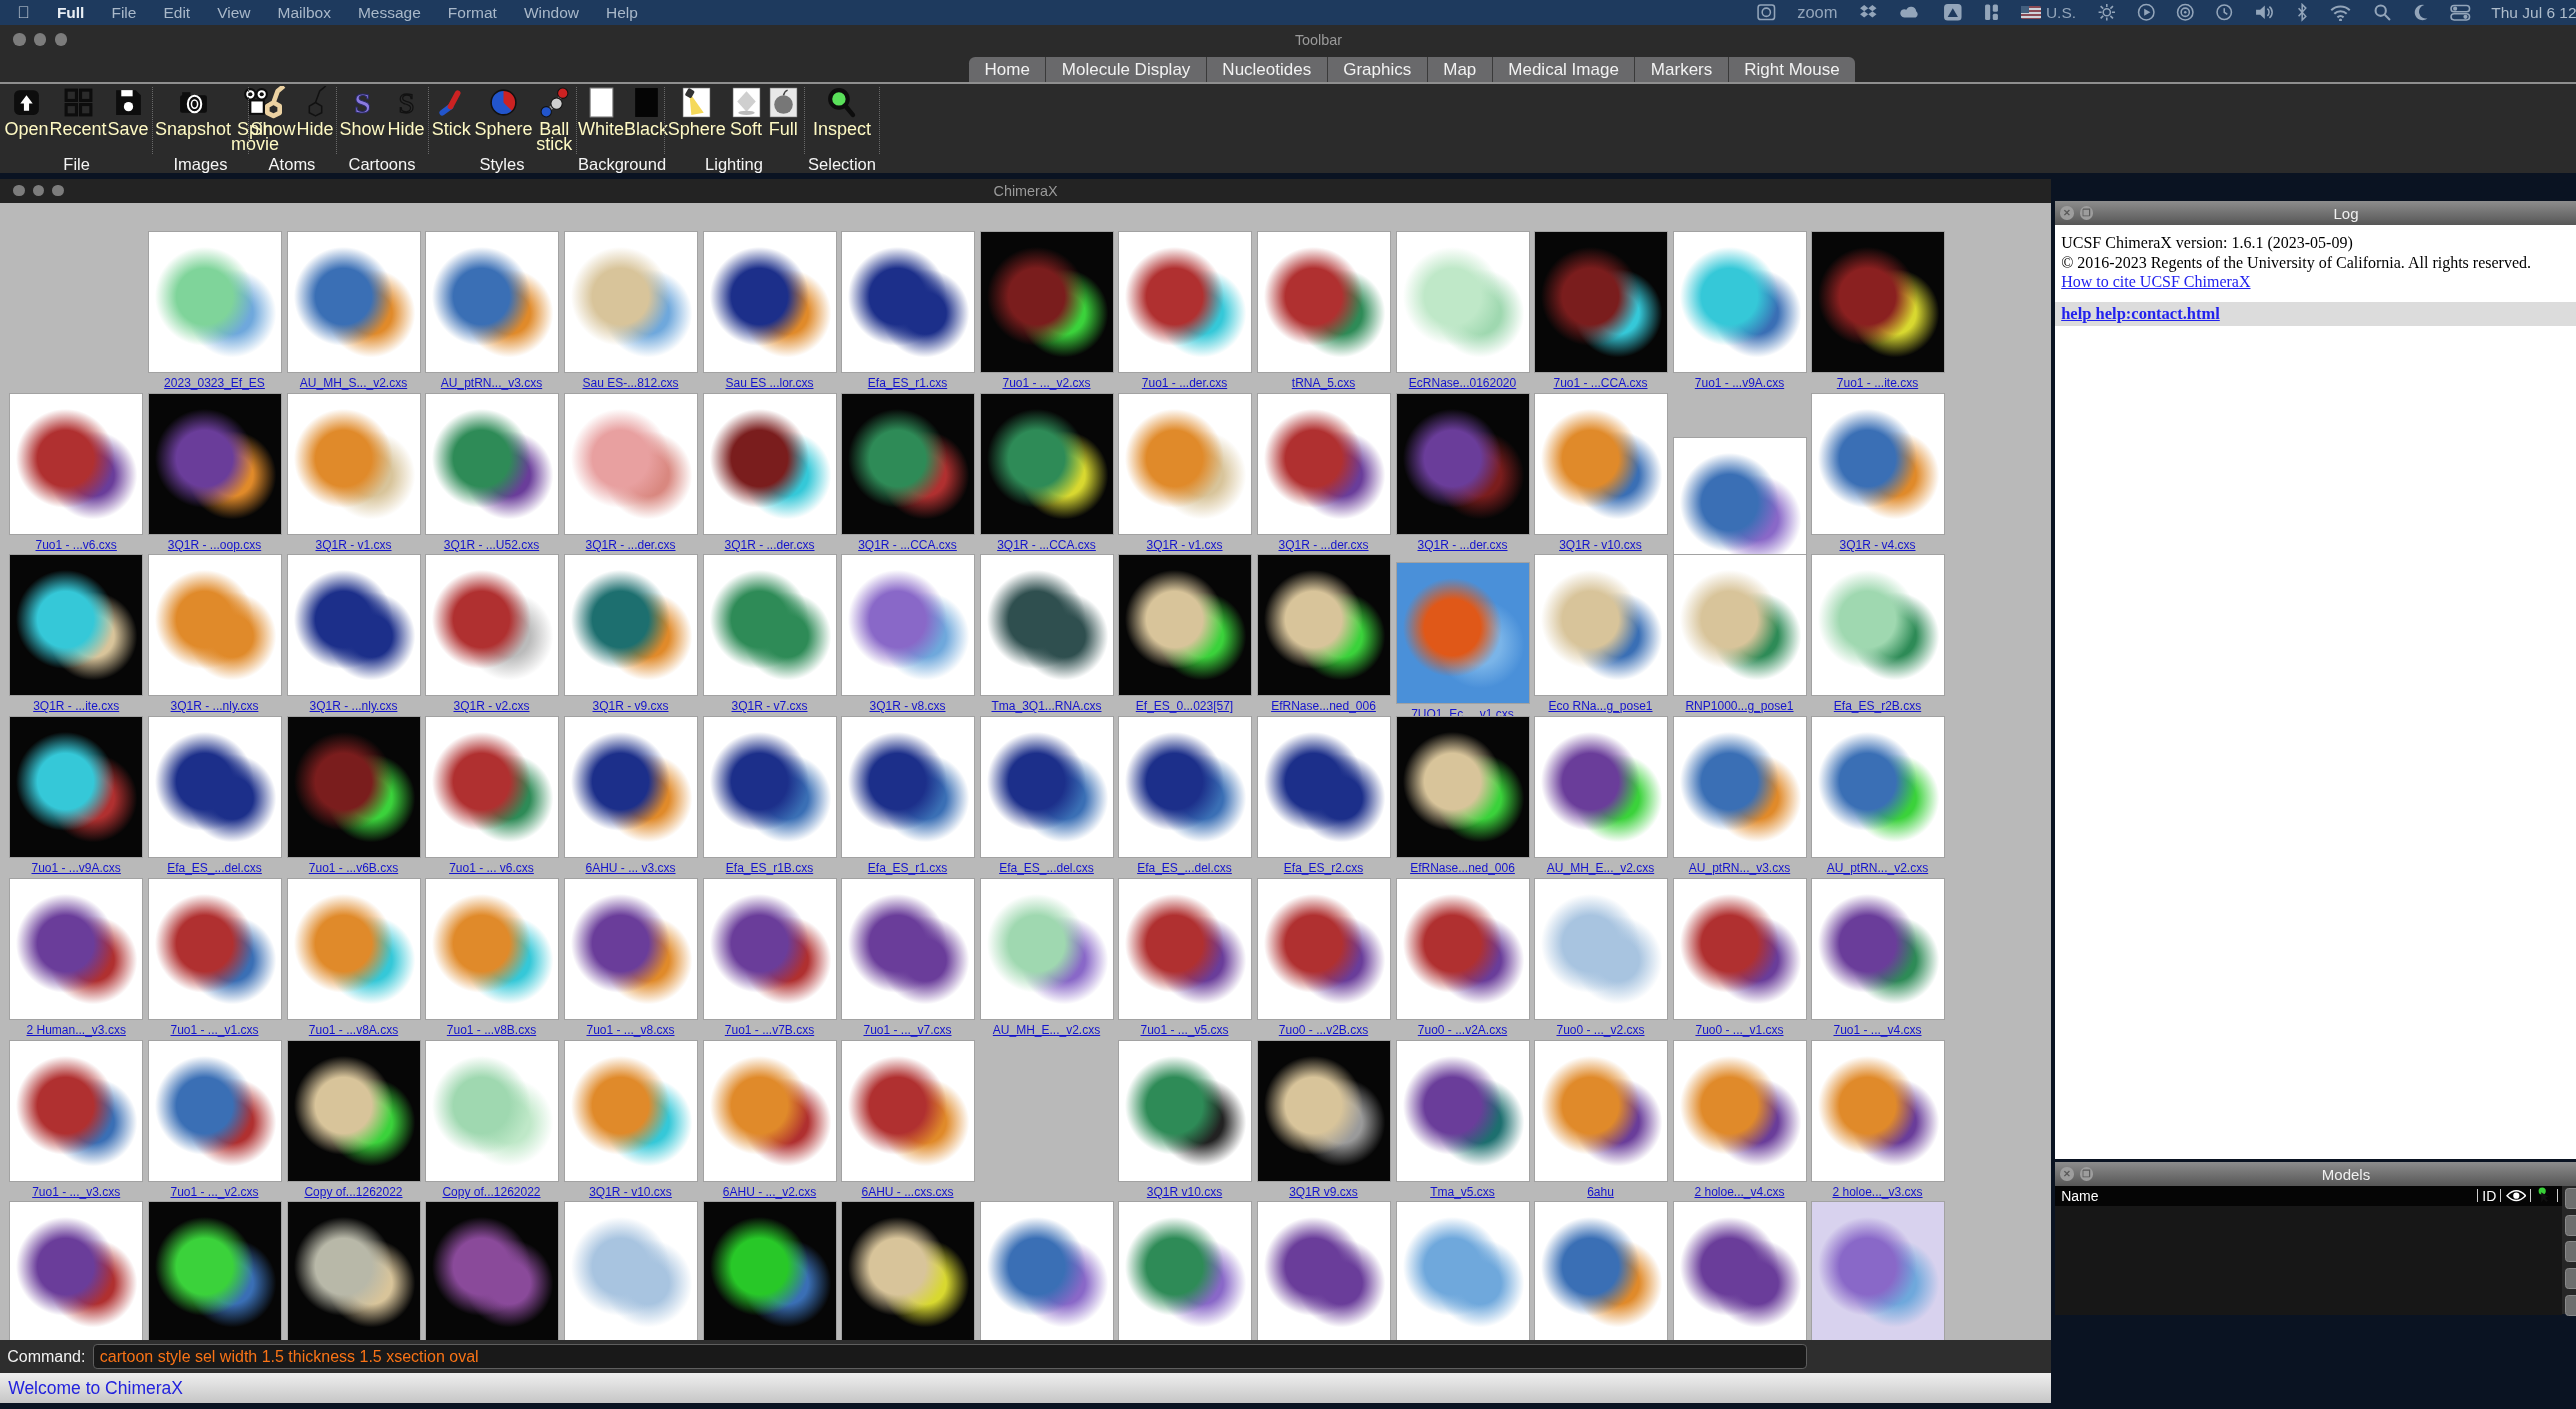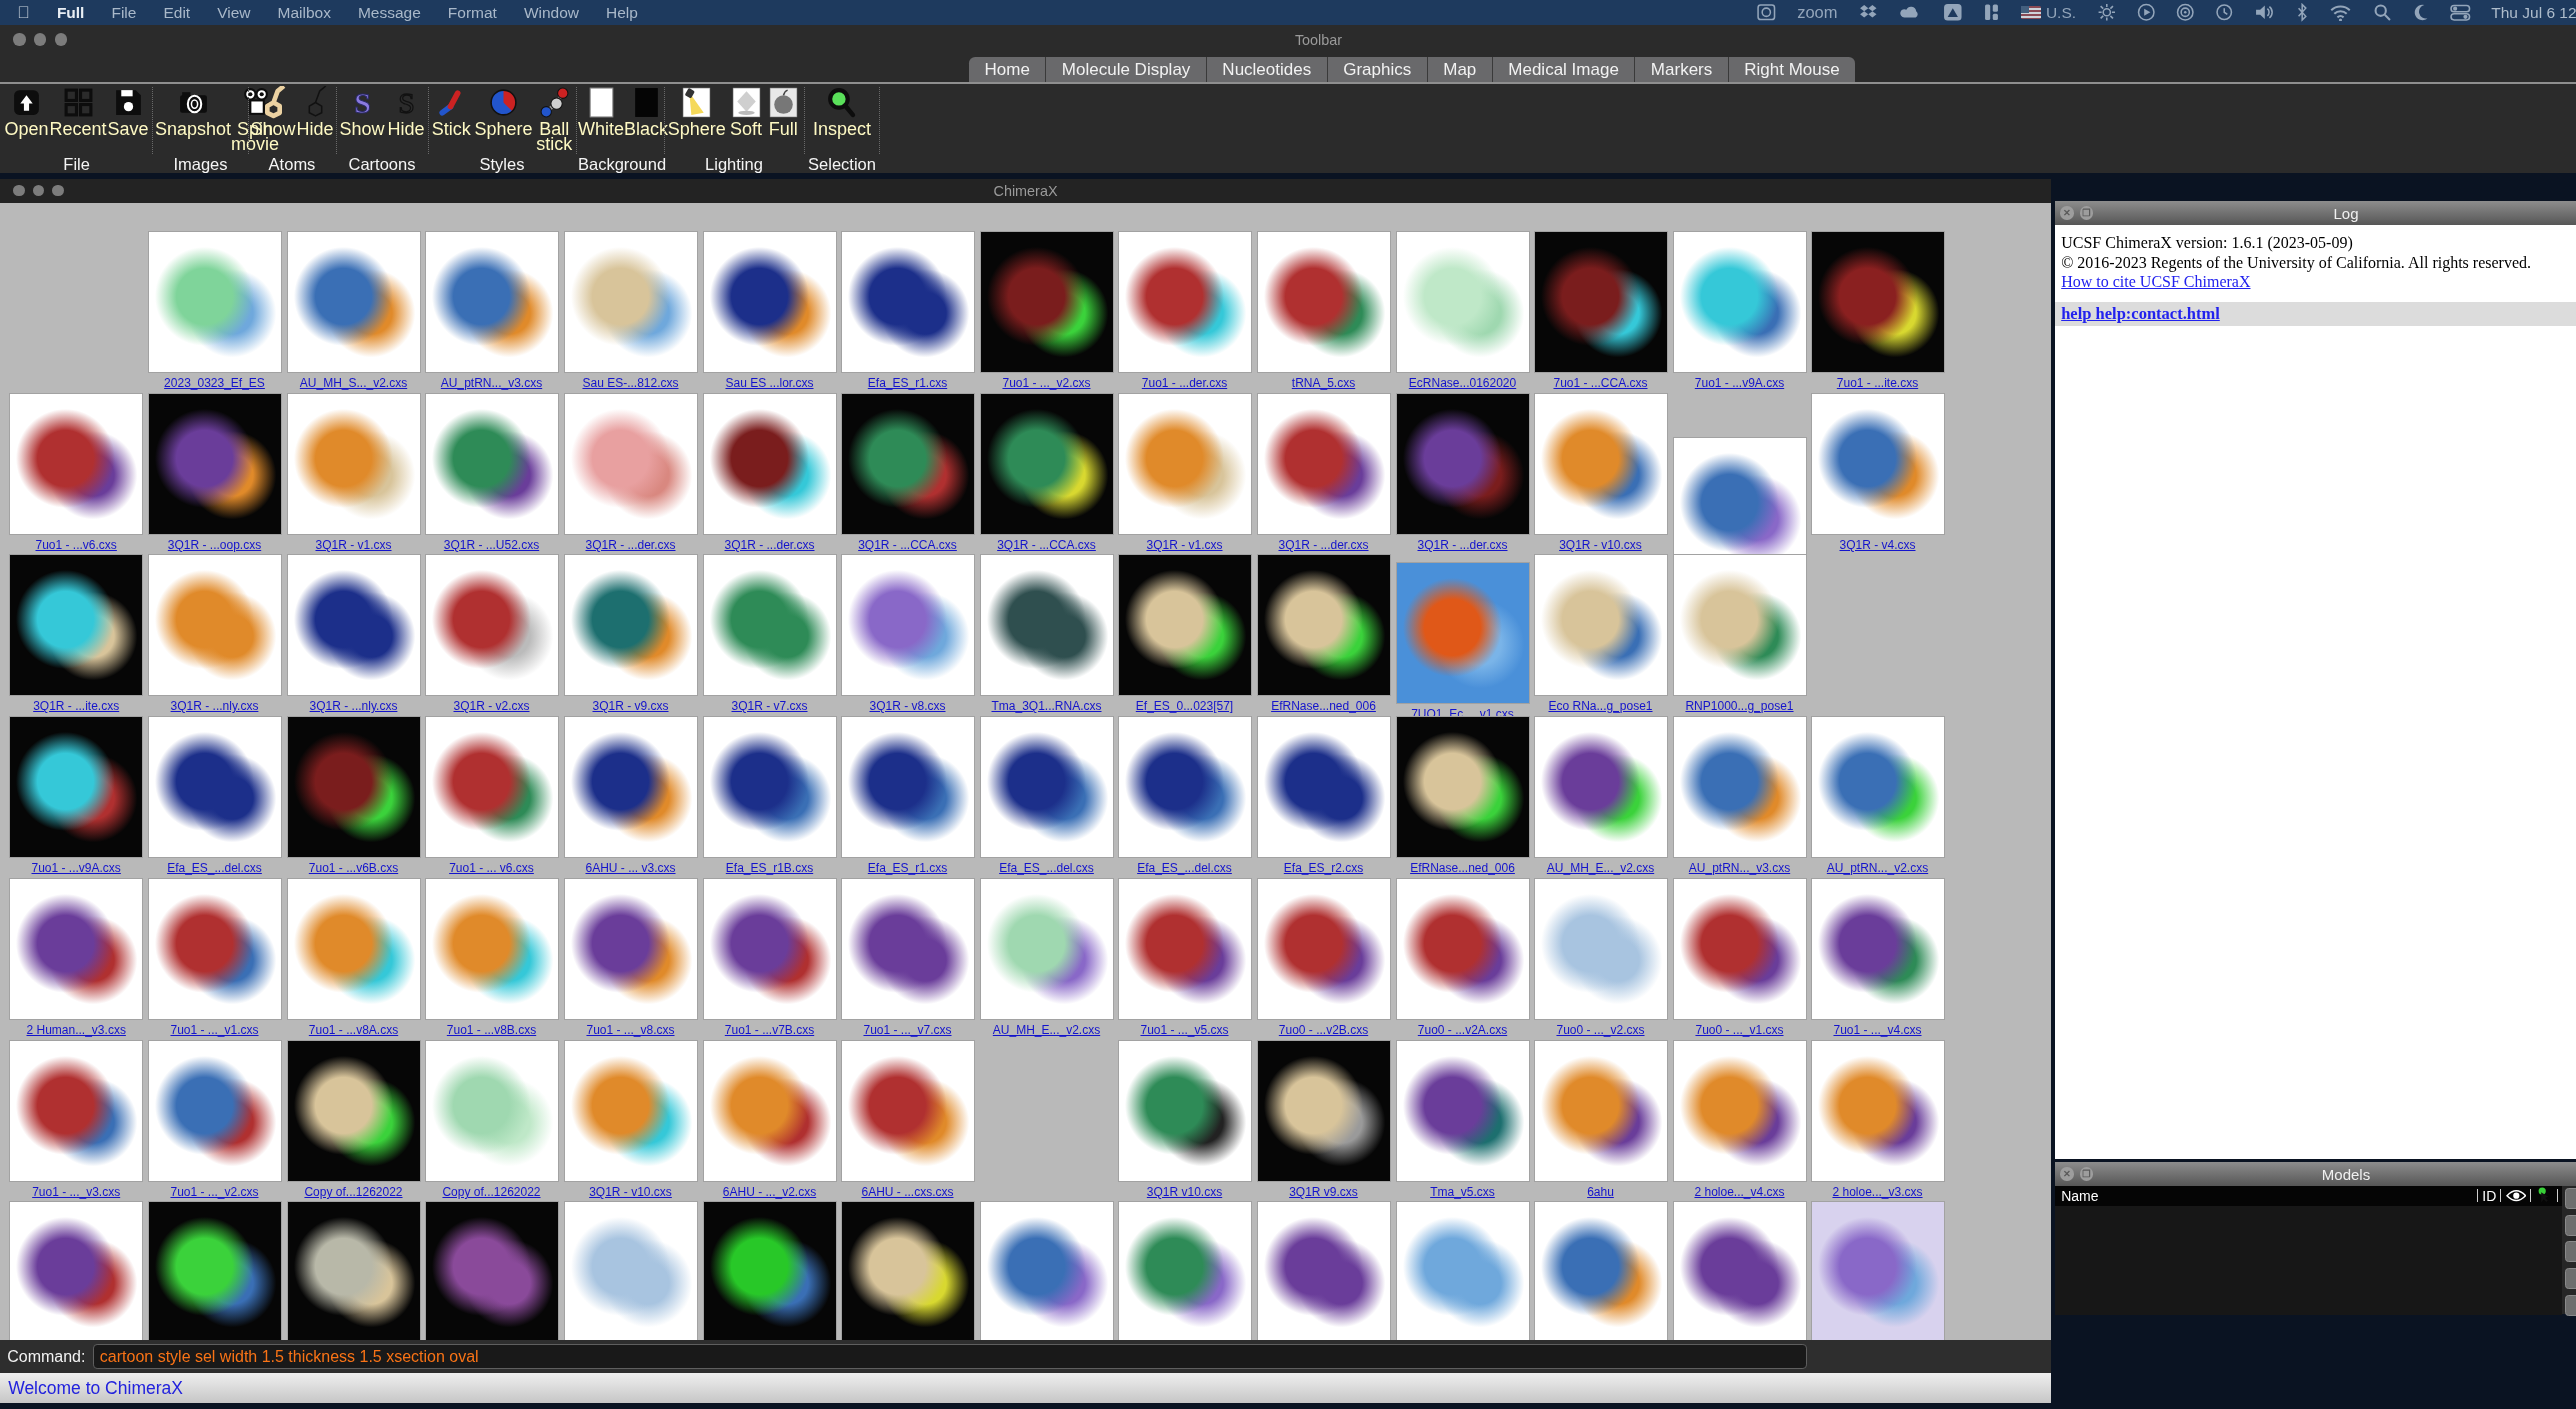--- a/index.html
+++ b/index.html
@@ -606,20 +606,24 @@
           <a class="file-link" href="#">7UO1_Ec..._v1.cxs</a>
         </div>
         <div class="thumb-cell" style="left: 1531px; top: 351px;">
           <div class="thumb" style="background: radial-gradient(circle at 42% 46%, rgb(216, 196, 154) 0%, rgb(216, 196, 154) 26%, rgba(0, 0, 0, 0) 46%), radial-gradient(circle at 63% 58%, rgb(58, 111, 181) 0%, rgb(58, 111, 181) 18%, rgba(0, 0, 0, 0) 38%), rgb(255, 255, 255);"></div>
           <a class="file-link" href="#">Eco RNa...g_pose1</a>
         </div>
         <div class="thumb-cell" style="left: 1670px; top: 351px;">
           <div class="thumb" style="background: radial-gradient(circle at 42% 46%, rgb(216, 196, 154) 0%, rgb(216, 196, 154) 26%, rgba(0, 0, 0, 0) 46%), radial-gradient(circle at 63% 58%, rgb(46, 139, 87) 0%, rgb(46, 139, 87) 18%, rgba(0, 0, 0, 0) 38%), rgb(255, 255, 255);"></div>
           <a class="file-link" href="#">RNP1000...g_pose1</a>
         </div>
+        <div class="thumb-cell" style="left: 1808px; top: 351px;">
+          <div class="thumb" style="background: radial-gradient(circle at 42% 46%, rgb(159, 216, 176) 0%, rgb(159, 216, 176) 26%, rgba(0, 0, 0, 0) 46%), radial-gradient(circle at 63% 58%, rgb(46, 139, 87) 0%, rgb(46, 139, 87) 18%, rgba(0, 0, 0, 0) 38%), rgb(255, 255, 255);"></div>
+          <a class="file-link" href="#">Efa_ES_r2B.cxs</a>
+        </div>
         <div class="thumb-cell" style="left: 6.7px; top: 513px;">
           <div class="thumb" style="background: radial-gradient(circle at 42% 46%, rgb(53, 200, 216) 0%, rgb(53, 200, 216) 26%, rgba(0, 0, 0, 0) 46%), radial-gradient(circle at 63% 58%, rgb(176, 48, 48) 0%, rgb(176, 48, 48) 18%, rgba(0, 0, 0, 0) 38%), rgb(6, 6, 6);"></div>
           <a class="file-link" href="#">7uo1 - ...v9A.cxs</a>
         </div>
         <div class="thumb-cell" style="left: 145px; top: 513px;">
           <div class="thumb" style="background: radial-gradient(circle at 42% 46%, rgb(28, 47, 138) 0%, rgb(28, 47, 138) 26%, rgba(0, 0, 0, 0) 46%), radial-gradient(circle at 63% 58%, rgb(28, 47, 138) 0%, rgb(28, 47, 138) 18%, rgba(0, 0, 0, 0) 38%), rgb(255, 255, 255);"></div>
           <a class="file-link" href="#">Efa_ES_...del.cxs</a>
         </div>
         <div class="thumb-cell" style="left: 284px; top: 513px;">
           <div class="thumb" style="background: radial-gradient(circle at 42% 46%, rgb(122, 29, 29) 0%, rgb(122, 29, 29) 26%, rgba(0, 0, 0, 0) 46%), radial-gradient(circle at 63% 58%, rgb(59, 210, 59) 0%, rgb(59, 210, 59) 18%, rgba(0, 0, 0, 0) 38%), rgb(6, 6, 6);"></div>

